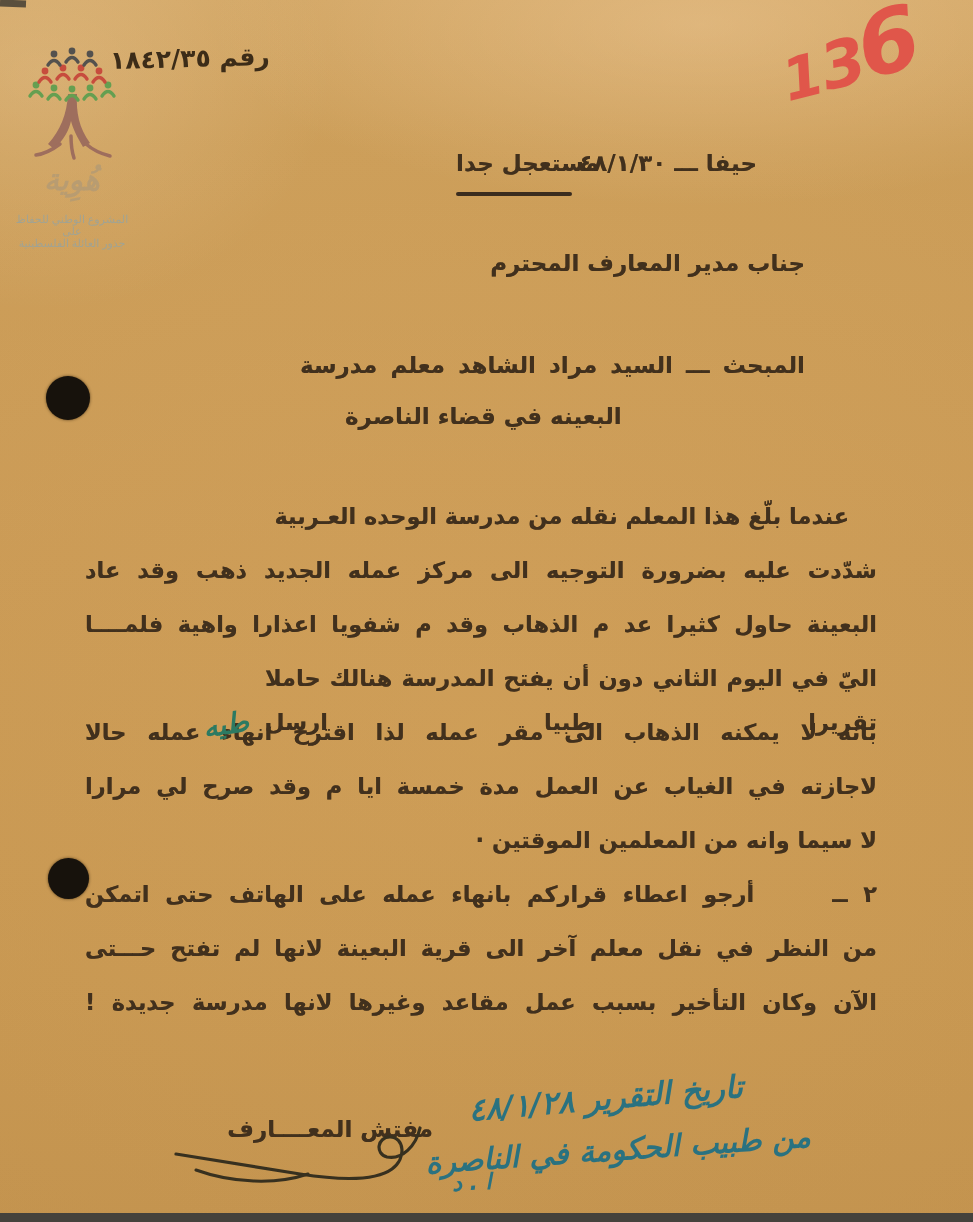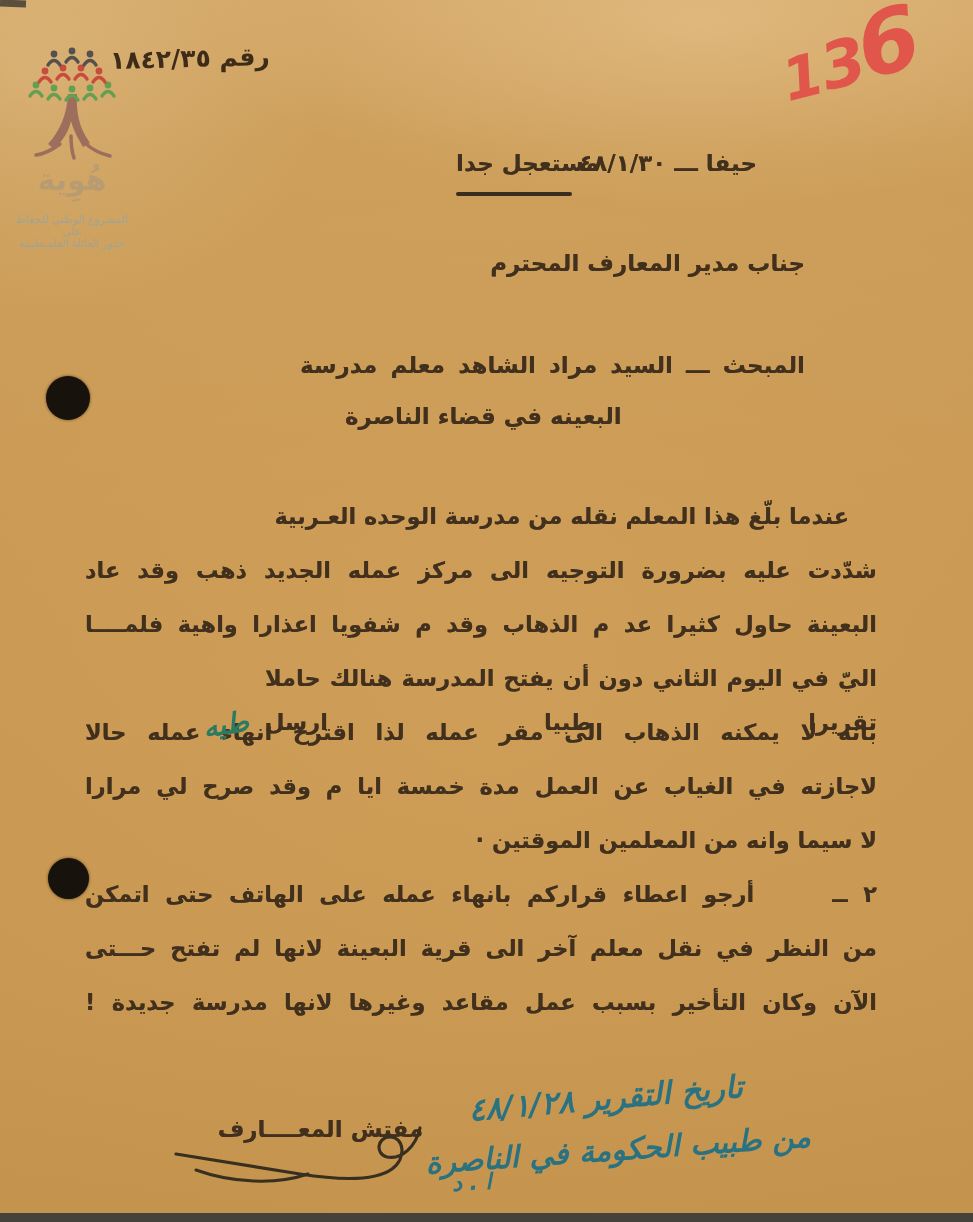--- a/index.html
+++ b/index.html
@@ -51,31 +51,31 @@
   #bodytext .ln.short{text-align:right;text-align-last:right;}
 
   #tiyah{left:203px;top:708px;font-size:28px;transform:rotate(-9deg);}
 
   
   .hole{border-radius:50%;background:#17120c;box-shadow:0 0 3px rgba(40,25,5,0.7);}
   #hole1{left:46px;top:376px;width:44px;height:44px;}
   #hole2{left:48px;top:858px;width:41px;height:41px;}
 
   
-  #sig-title{left:208px;top:1116px;width:225px;font-size:23px;text-align:center;}
+  #sig-title{left:208px;top:1116px;width:225px;font-size:23px;text-align:right;}
   #sig-scribble{left:158px;top:1118px;}
 
   
   #note-date{left:468px;top:1080px;font-size:31px;transform:rotate(-5deg);}
   #note-source{left:425px;top:1132px;font-size:30px;transform:rotate(-4deg);}
   #note-initials{left:452px;top:1170px;font-size:22px;transform:rotate(-3deg);}
 
   
   #logo{left:14px;top:44px;width:116px;text-align:center;opacity:0.95;}
-  #wm-title{font-size:30px;color:#b59c74;font-weight:bold;opacity:0.9;margin-top:-4px;}
+  #wm-title{font-size:30px;color:#b59c74;font-weight:bold;opacity:0.9;margin-top:-4px;font-style:italic;}
   #wm-sub{font-size:11px;line-height:12px;color:#9aa49c;opacity:0.9;margin-top:16px;font-family:Liberation Serif, serif;}
 
   #scan-bottom{left:0;bottom:0;width:973px;height:9px;background:#45423c;}
   #corner-mark{left:0;top:0;width:26px;height:7px;background:#3b372f;transform:rotate(2deg);opacity:.8;}
 </style>
 </head>
 <body>
 
 <div id="paper">
 

